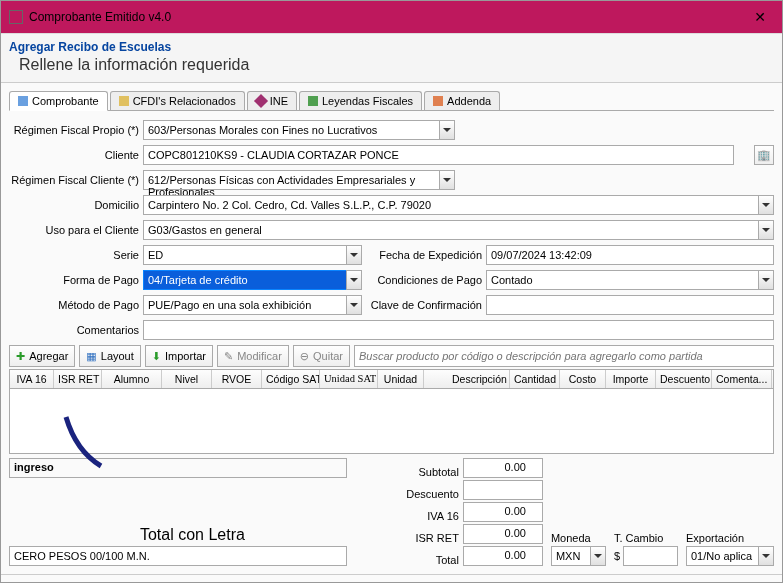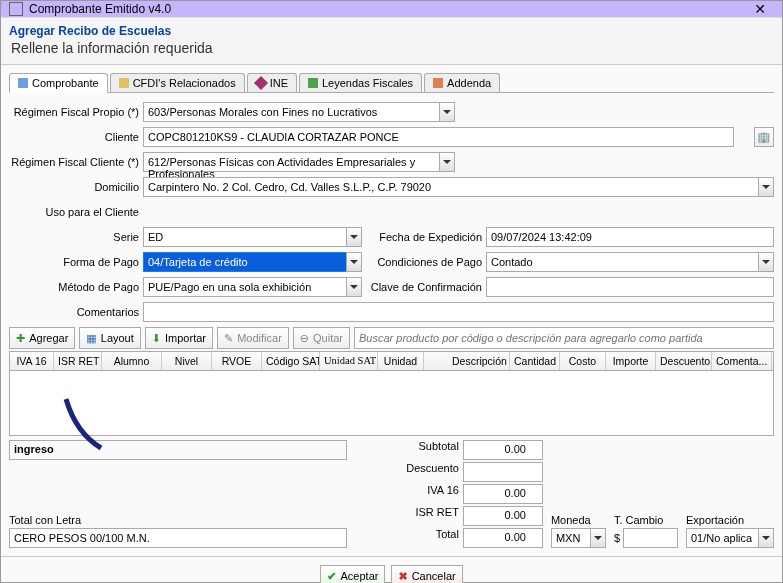--- a/index.html
+++ b/index.html
@@ -1,24 +1,24 @@
 <!DOCTYPE html>
 <html><head>
 <meta charset="utf-8">
 <style>
 * { margin: 0; padding: 0; box-sizing: border-box; font-family: Arial, sans-serif; font-size: 11px; }
 body { background: #f0f0f0; padding: 0; }
 .window { width: 783px; height: 583px; background: #fafafa; border: 1px solid #999; display: flex; flex-direction: column; }
-.titlebar { background: #c4b5fd; border-bottom: 1px solid #ddd; padding: 0 8px; display: flex; align-items: center; gap: 6px; }
+.titlebar { background: #be185d; border-bottom: 1px solid #ddd; padding: 8px 8px; display: flex; align-items: center; gap: 6px; }
 .titlebar .icon-win { width: 14px; height: 14px; border: 1px solid #666; }
 .titlebar .title { flex: 1; font-size: 12px; }
 .titlebar .close { padding: 0 8px; cursor: pointer; font-size: 14px; }
 .header { padding: 6px 8px 8px 8px; border-bottom: 1px solid #ccc; background: #f5f5f5; }
 .header .h1 { color: #0645a0; font-weight: bold; font-size: 12px; }
-.header .h2 { color: #333; font-size: 14px; margin-top: 2px; margin-left: 2px; }
+.header .h2 { color: #333; font-size: 16px; margin-top: 2px; margin-left: 10px; }
 .content { flex: 1; padding: 8px; display: flex; flex-direction: column; }
 .tabs { display: flex; border-bottom: 1px solid #aaa; margin-bottom: 8px; }
 .tab { padding: 3px 8px; border: 1px solid #aaa; border-bottom: none; background: #eee; margin-right: 2px; border-radius: 3px 3px 0 0; cursor: pointer; display: flex; align-items: center; gap: 4px; }
 .tab.active { background: #fff; border-bottom: 1px solid #fff; margin-bottom: -1px; justify-content: center; }
 .form { display: flex; flex-direction: column; gap: 3px; }
 .row { display: flex; align-items: center; gap: 4px; min-height: 22px; }
 .lbl { text-align: right; color: #000; white-space: nowrap; }
 .lbl.w130 { width: 130px; }
 .input, select { border: 1px solid #aaa; padding: 3px 4px; height: 20px; background: #fff; }
 .input.sel { border: 1px solid #0a84ff; background: #0a5edb; color: #fff; }
@@ -31,25 +31,25 @@
 .toolbar { display: flex; gap: 4px; margin: 4px 0 2px 0; align-items: center; }
 .toolbar .search { flex: 1; font-style: italic; color: #888; border: 1px solid #aaa; padding: 3px 4px; height: 22px; }
 .grid { border: 1px solid #aaa; background: #fff; height: 85px; overflow: hidden; }
 .grid-head { display: flex; border-bottom: 1px solid #aaa; background: linear-gradient(#fdfdfd,#eee); }
 .grid-head .col { padding: 3px 4px; border-right: 1px solid #ccc; font-size: 10.5px; text-align: center; overflow: hidden; white-space: nowrap; }
 .arrow-ann { position: absolute; left: 55px; top: 328px; pointer-events: none; }
 .summary { display: flex; margin-top: 4px; gap: 8px; }
 .summary-left { flex: 1; display: flex; flex-direction: column; justify-content: space-between; }
 .ingreso-box { border: 1px solid #aaa; padding: 2px 4px; font-weight: bold; height: 20px; width: 338px; }
 .totals { display: flex; flex-direction: column; gap: 2px; }
-.trow { display: flex; align-items: flex-start; gap: 4px; }
+.trow { display: flex; align-items: flex-end; gap: 4px; }
 .trow .tlbl { width: 75px; text-align: right; }
 .trow .tval { width: 80px; border: 1px solid #aaa; padding: 2px 16px; text-align: right; height: 20px; background: #fff; }
 .letra { display: flex; flex-direction: column; gap: 2px; margin-top: 4px; }
-.letra-lbl { font-size: 11px; }
+.letra-lbl { font-size: 16px; text-align: center; }
 .letra-val { border: 1px solid #aaa; padding: 3px 4px; height: 20px; width: 338px; background: #fff; }
 .money-row { display: flex; align-items: flex-end; gap: 8px; }
 .money-col { display: flex; flex-direction: column; gap: 2px; }
 .footer { display: flex; justify-content: center; gap: 6px; padding: 8px; border-top: 1px solid #ccc; }
 .btn-accept { background: linear-gradient(#fff,#e8f5e8); }
 .btn-cancel { background: linear-gradient(#fff,#f5e8e8); }
 .ico-check { color: #2a9b2a; font-weight: bold; }
 .ico-x { color: #c33; font-weight: bold; }
 .col-btn { width: 20px; height: 20px; border: 1px solid #aaa; background: linear-gradient(#fff,#eee); display:flex; align-items:center; justify-content:center; cursor:pointer; }
 .sq { width:10px; height:10px; display:inline-block; }
@@ -117,20 +117,24 @@
       </div>
       <div class="row">
         <span class="lbl w130">Domicilio</span>
         <div class="combo" style="flex:1">
             <div class="input">Carpintero No. 2 Col. Cedro, Cd. Valles S.L.P., C.P. 79020</div>
             <div class="caret"></div>
           </div>
       </div>
       <div class="row">
         <span class="lbl w130">Uso para el Cliente</span>
+        <div class="combo" style="flex:1">
+            <div class="input">G03/Gastos en general</div>
+            <div class="caret"></div>
+          </div>
       </div>
       <div class="row">
         <span class="lbl w130">Serie</span>
         <div class="combo" style="width:219px">
             <div class="input">ED</div>
             <div class="caret"></div>
           </div>
         <span class="lbl" style="flex:1">Fecha de Expedición</span>
         <input class="input" style="width: 288px;" value="09/07/2024 13:42:09">
       </div>

